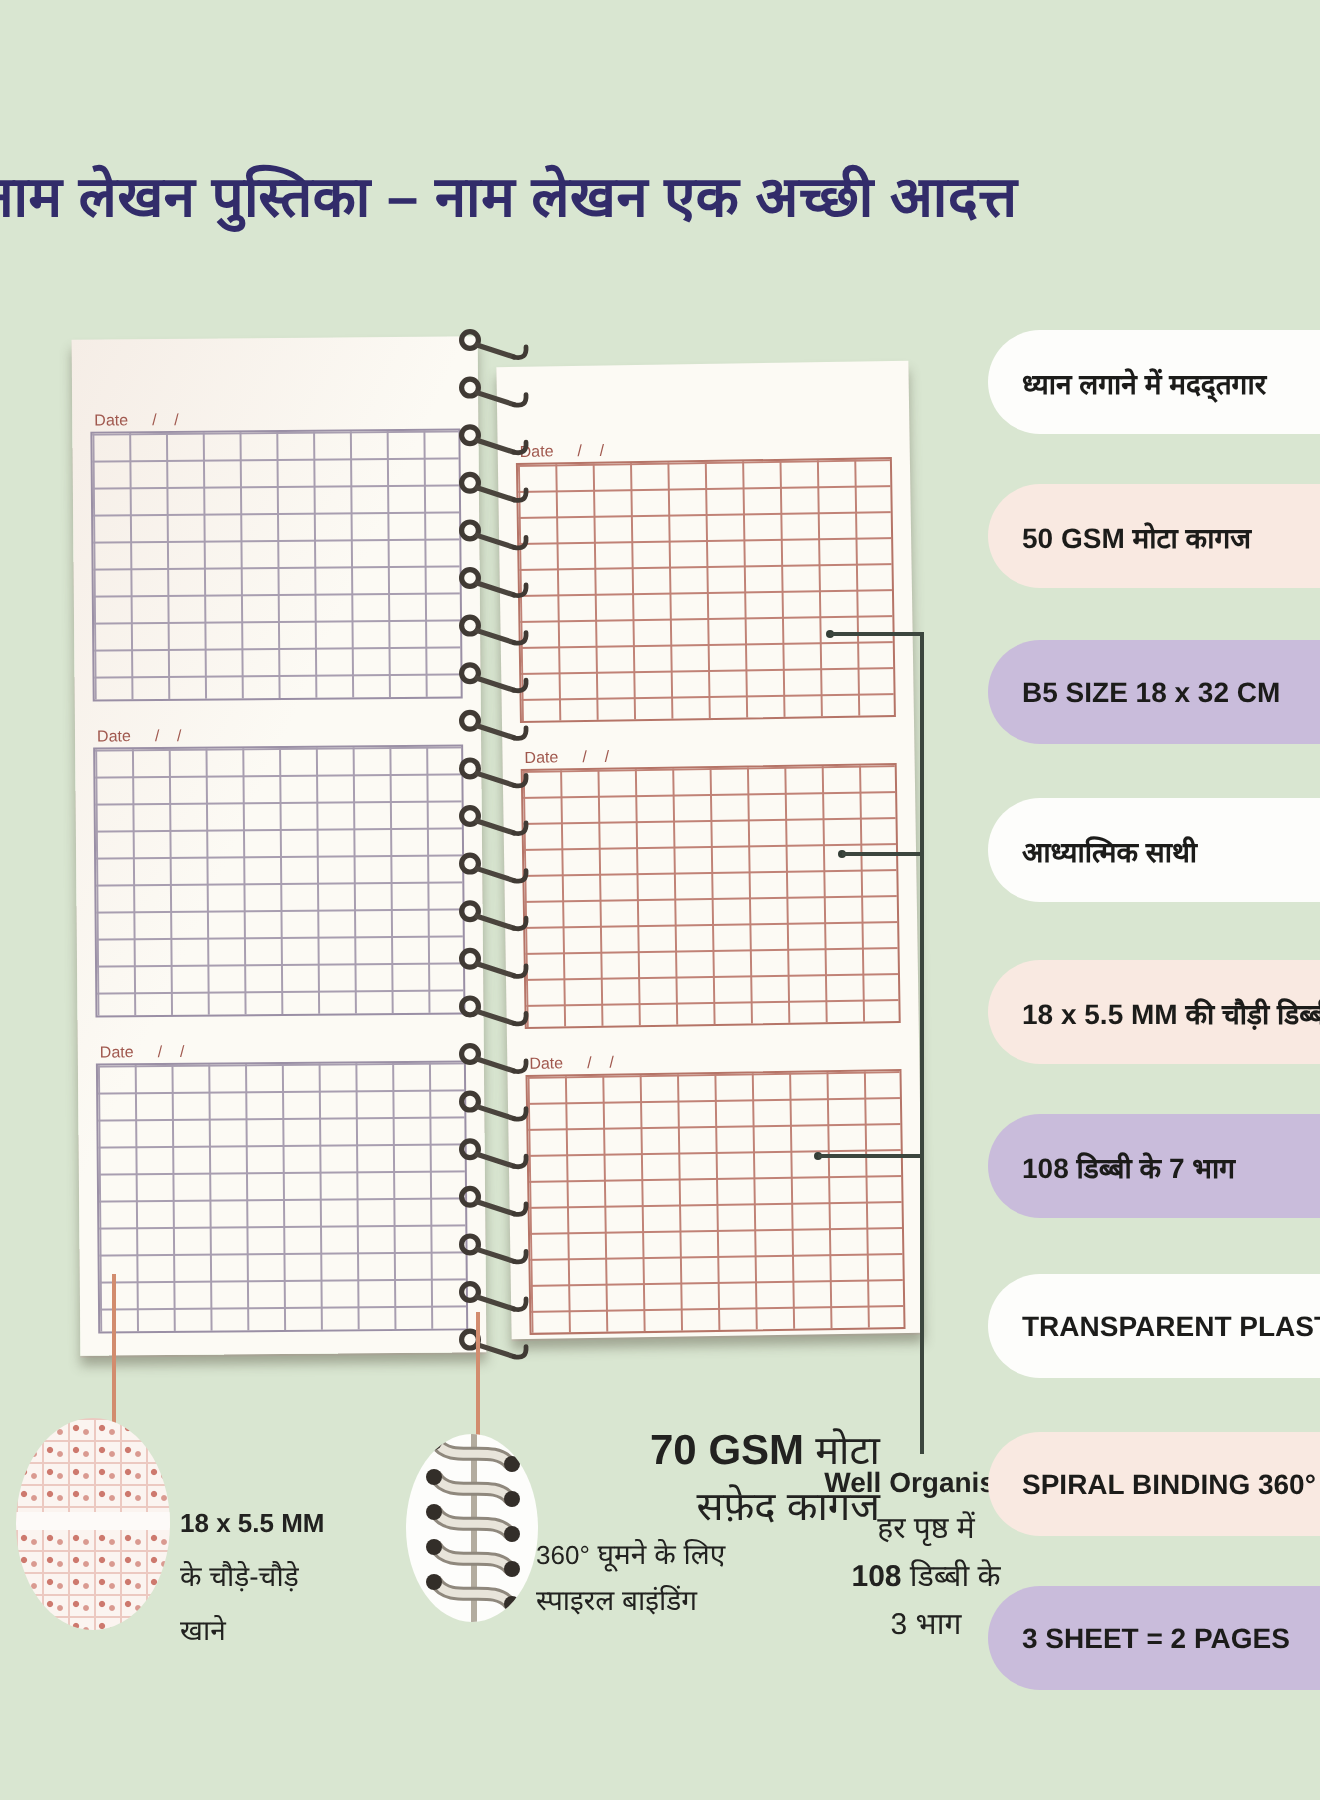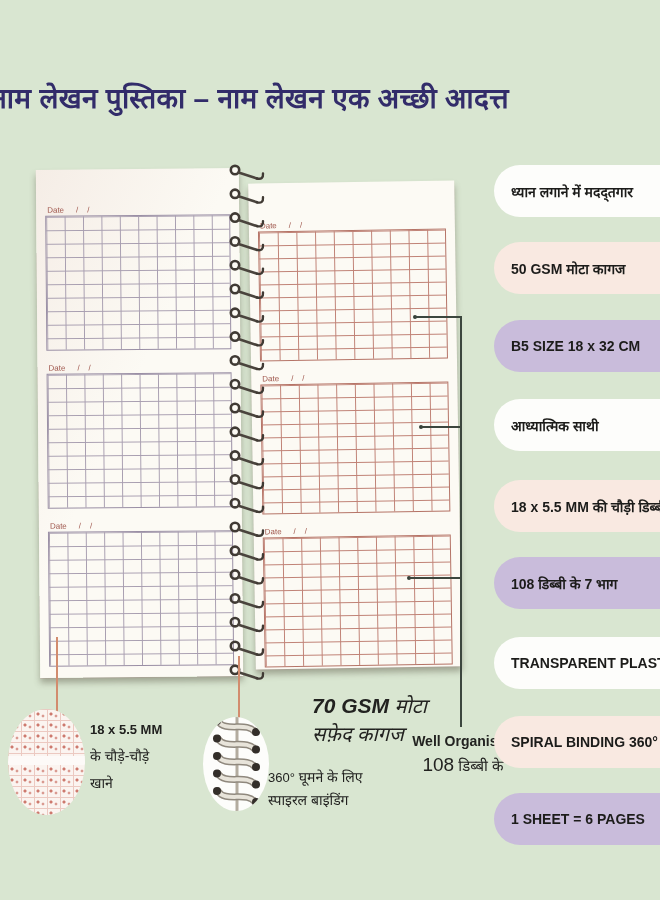--- a/index.html
+++ b/index.html
@@ -83,30 +83,30 @@
     position:absolute;left:0;top:44%;width:100%;height:9px;background:#fdfaf8;
   }
   .inset-spiral{
     position:absolute;left:203px;top:717px;width:66px;height:94px;
     border-radius:50%;overflow:hidden;background:#fdfdfb;
   }
 
   
   .ann{position:absolute;color:#222220;}
   .ann-boxes{left:90px;top:716px;font-size:14px;line-height:27px;}
-  .ann-boxes .b{font-weight:700;font-size:13px;}
+  .ann-boxes .b{font-weight:700;font-size:13px;margin-top:32px;}
   .ann-spiral{left:268px;top:766px;font-size:14px;line-height:23px;}
   .ann-spiral .b{font-weight:400;font-size:13px;}
-  .ann-paper{left:312px;top:692px;width:128px;text-align:left;
-    font-size:20px;line-height:28px;font-style:italic;}
+  .ann-paper{left:312px;top:712px;width:128px;text-align:right;
+    font-size:20px;line-height:28px;}
   .ann-paper .b{font-weight:700;font-size:21px;}
   .ann-org{left:404px;top:729px;width:118px;text-align:center;
     font-size:15px;line-height:24px;}
   .ann-org .b{font-weight:700;font-size:14px;}
-  .ann-org .n{font-weight:400;font-size:19px;text-align:center;}
+  .ann-org .n{font-weight:700;font-size:15px;text-align:center;}
 
   
   .pill{
     position:absolute;left:494px;width:200px;height:52px;
     border-radius:26px;display:flex;align-items:center;
     padding-left:17px;box-sizing:border-box;
     font-size:14px;font-weight:700;color:#1c1c1a;white-space:nowrap;
   }
   .c-white{background:#fdfdfb;}
   .c-pink{background:#f9e9e1;}
@@ -240,21 +240,23 @@
   <div>स्पाइरल बाइंडिंग</div>
 </div>
 
 <div class="ann ann-paper">
   <div><span class="b">70 GSM</span><span> मोटा</span></div>
   <div>सफ़ेद कागज</div>
 </div>
 
 <div class="ann ann-org">
   <div class="b">Well Organised</div>
+  <div>हर पृष्ठ में</div>
   <div><span class="n">108</span><span> डिब्बी के</span></div>
+  <div>3 भाग</div>
 </div>
 
 <div class="pill c-white" style="top:165px">
   <span>ध्यान लगाने में मदद्तगार</span>
 </div>
 <div class="pill c-pink" style="top:242px">
   <span>50 GSM मोटा कागज</span>
 </div>
 <div class="pill c-lav" style="top:320px">
   <span>B5 SIZE  18 x 32 CM</span>
@@ -268,14 +270,14 @@
 <div class="pill c-lav" style="top:557px">
   <span>108 डिब्बी के 7 भाग</span>
 </div>
 <div class="pill c-white" style="top:637px">
   <span>TRANSPARENT PLASTIC SHEET</span>
 </div>
 <div class="pill c-pink" style="top:716px">
   <span>SPIRAL BINDING 360° FOLD</span>
 </div>
 <div class="pill c-lav" style="top:793px">
-  <span>1 SHEET = 6 PAGES</span>
+  <span>3 SHEET = 2 PAGES</span>
 </div>
 
 </body></html>

